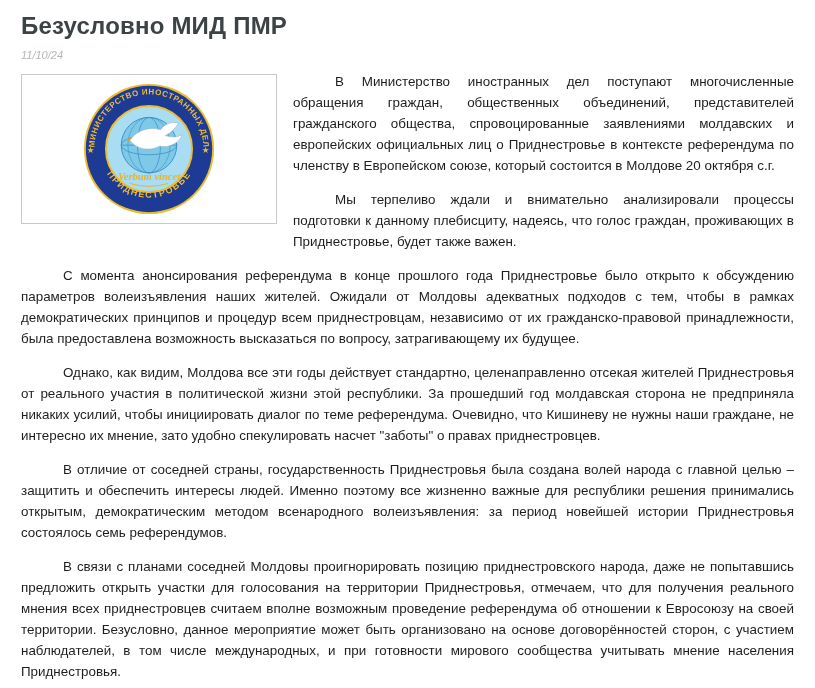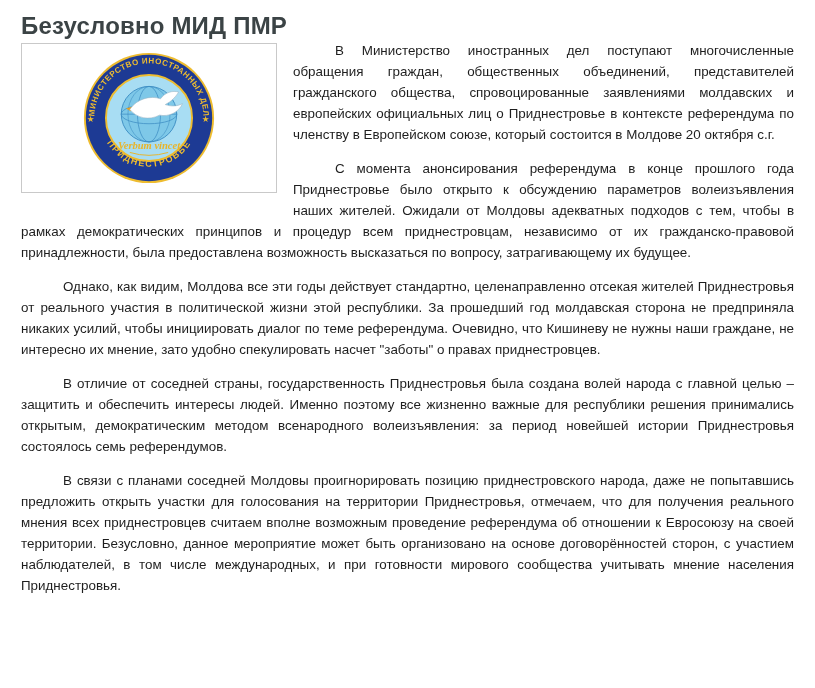--- a/index.html
+++ b/index.html
@@ -48,20 +48,21 @@
   }
   .emblem-svg { display: block; }
 </style>
 </head>
 <body>
 
 <div class="page">
 
   <h1 class="page-title">Безусловно МИД ПМР</h1>
 
+  <div class="article-date">11/10/24</div>
 
   <div class="content">
 
     <div class="img-box">
       <svg class="emblem-svg" width="134" height="134" viewBox="0 0 140 140" xmlns="http://www.w3.org/2000/svg">
         <defs>
           <path id="arcTop" d="M 13,70 A 57,57 0 0 1 127,70"></path>
           <path id="arcBottom" d="M 19,70 A 51,51 0 0 0 121,70"></path>
         </defs>
 
@@ -92,19 +93,20 @@
 
         <text x="5" y="74" font-size="9" fill="#eebc2f">★</text>
         <text x="125" y="74" font-size="9" fill="#eebc2f">★</text>
 
         <text x="70" y="102" font-family="Liberation Serif, serif" font-style="italic" font-weight="bold" font-size="11" fill="#e8b42a" text-anchor="middle">Verbum vincet</text>
         <path d="M 50,106 q 20,6 40,0" stroke="#e8b42a" stroke-width="1" fill="none"></path>
       </svg>
     </div>
 
     <p>В Министерство иностранных дел поступают многочисленные обращения граждан, общественных объединений, представителей гражданского общества, спровоцированные заявлениями молдавских и европейских официальных лиц о Приднестровье в контексте референдума по членству в Европейском союзе, который состоится в Молдове 20 октября с.г.</p>
+    <p>Мы терпеливо ждали и внимательно анализировали процессы подготовки к данному плебисциту, надеясь, что голос граждан, проживающих в Приднестровье, будет также важен.</p>
     <p>С момента анонсирования референдума в конце прошлого года Приднестровье было открыто к обсуждению параметров волеизъявления наших жителей. Ожидали от Молдовы адекватных подходов с тем, чтобы в рамках демократических принципов и процедур всем приднестровцам, независимо от их гражданско-правовой принадлежности, была предоставлена возможность высказаться по вопросу, затрагивающему их будущее.</p>
     <p>Однако, как видим, Молдова все эти годы действует стандартно, целенаправленно отсекая жителей Приднестровья от реального участия в политической жизни этой республики. За прошедший год молдавская сторона не предприняла никаких усилий, чтобы инициировать диалог по теме референдума. Очевидно, что Кишиневу не нужны наши граждане, не интересно их мнение, зато удобно спекулировать насчет "заботы" о правах приднестровцев.</p>
     <p>В отличие от соседней страны, государственность Приднестровья была создана волей народа с главной целью – защитить и обеспечить интересы людей. Именно поэтому все жизненно важные для республики решения принимались открытым, демократическим методом всенародного волеизъявления: за период новейшей истории Приднестровья состоялось семь референдумов.</p>
     <p>В связи с планами соседней Молдовы проигнорировать позицию приднестровского народа, даже не попытавшись предложить открыть участки для голосования на территории Приднестровья, отмечаем, что для получения реального мнения всех приднестровцев считаем вполне возможным проведение референдума об отношении к Евросоюзу на своей территории. Безусловно, данное мероприятие может быть организовано на основе договорённостей сторон, с участием наблюдателей, в том числе международных, и при готовности мирового сообщества учитывать мнение населения Приднестровья.</p>
 
   </div>
 </div>
 
 </body></html>

